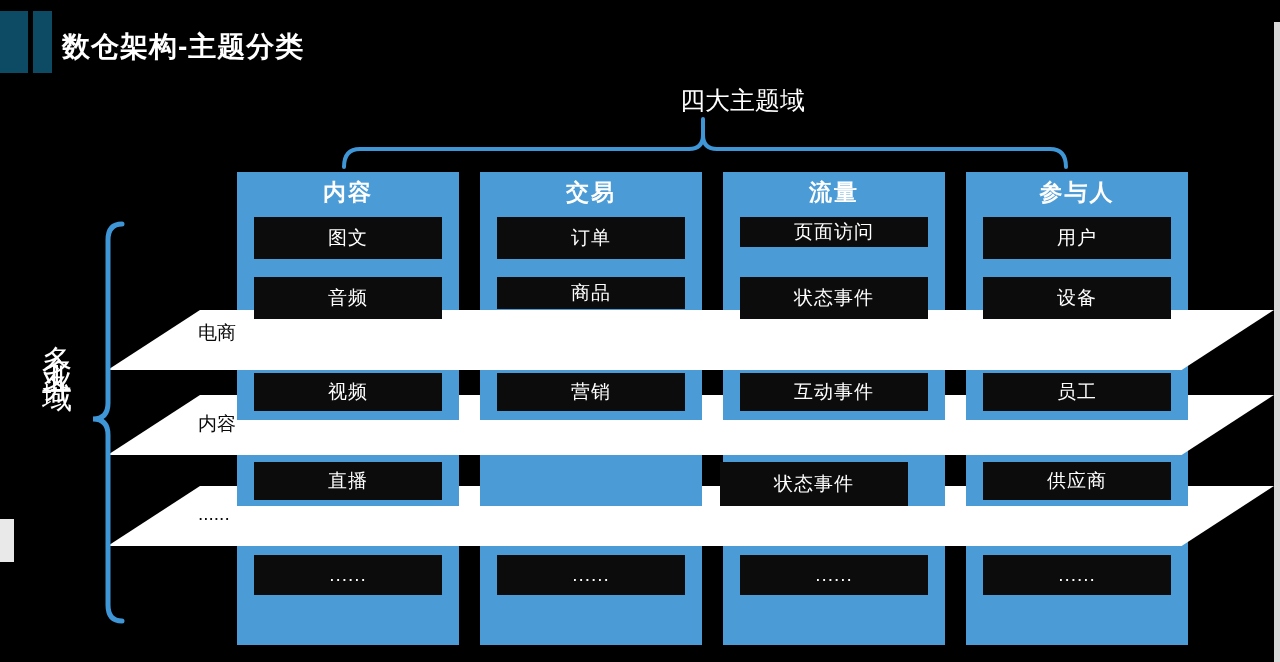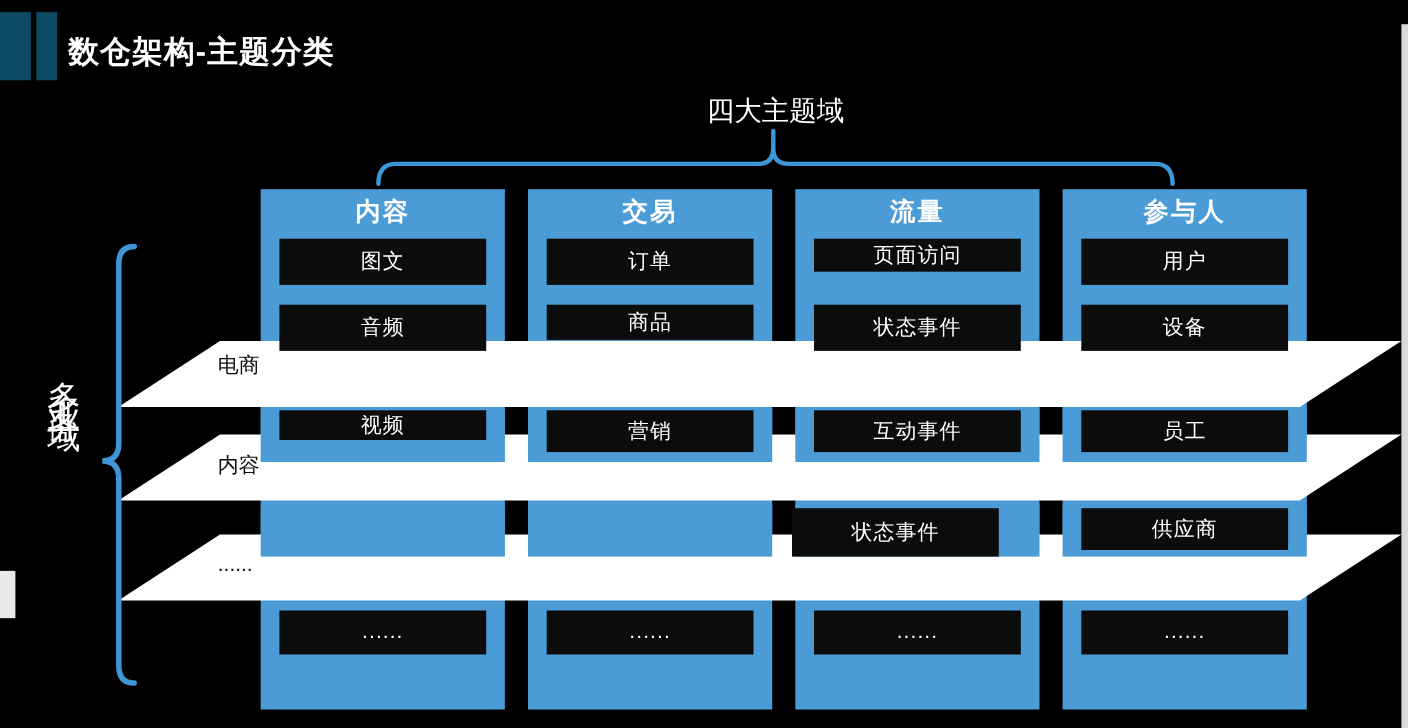--- a/index.html
+++ b/index.html
@@ -21,21 +21,21 @@
   }
   .accent{position:absolute;background:var(--accent);}
   .accent-1{left:0;top:11px;width:28px;height:62px;}
   .accent-2{left:33px;top:11px;width:19px;height:62px;}
   .slide-title{
     position:absolute;left:62px;top:28px;
     color:#fff;font-size:28px;font-weight:bold;letter-spacing:1px;
   }
   .top-label{
     position:absolute;left:605px;top:84px;width:200px;
-    text-align:center;color:#fff;font-size:25px;font-weight:500;
+    text-align:right;color:#fff;font-size:25px;font-weight:500;
   }
   .left-label{
     position:absolute;left:40px;top:322px;
     writing-mode:vertical-rl;text-orientation:upright;
     color:#fff;font-size:30px;letter-spacing:9px;line-height:34px;
   }
   .col{
     position:absolute;top:172px;width:222px;height:473px;
     background:var(--blue);z-index:1;
   }
@@ -100,21 +100,22 @@
   <div class="backing" style="left:723px;top:459px;height:47px"></div>
   <div class="backing" style="left:966px;top:459px;height:47px"></div>
 
   <div class="colhead" style="left:237px">内容</div>
   <div class="colhead" style="left:480px">交易</div>
   <div class="colhead" style="left:723px">流量</div>
   <div class="colhead" style="left:966px">参与人</div>
 
   <div class="box" style="left:254px;top:217px;height:42px">图文</div>
   <div class="box" style="left:254px;top:277px;height:42px">音频</div>
-  <div class="box" style="left:254px;top:373px;height:27px">视频</div>
+  <div class="box" style="left:254px;top:373px;height:38px">视频</div>
+  <div class="box" style="left:254px;top:462px;height:38px">直播</div>
   <div class="box" style="left:254px;top:555px;height:40px">......</div>
 
   <div class="box" style="left:497px;top:217px;height:42px">订单</div>
   <div class="box" style="left:497px;top:277px;height:32px">商品</div>
   <div class="box" style="left:497px;top:373px;height:38px">营销</div>
   <div class="box" style="left:497px;top:555px;height:40px">......</div>
 
   <div class="box" style="left:740px;top:217px;height:30px">页面访问</div>
   <div class="box" style="left:740px;top:277px;height:42px">状态事件</div>
   <div class="box" style="left:740px;top:373px;height:38px">互动事件</div>

